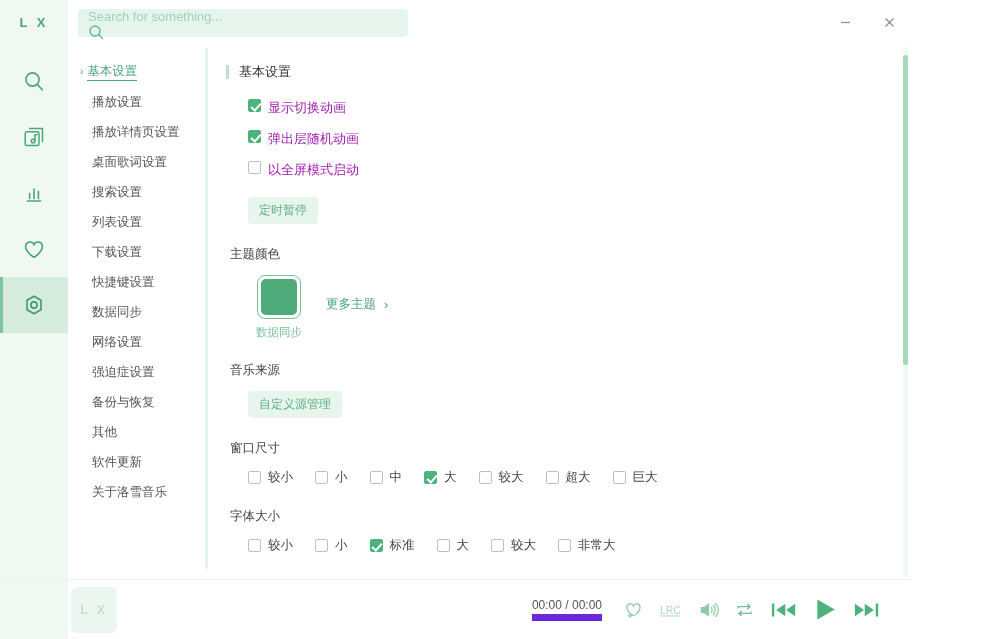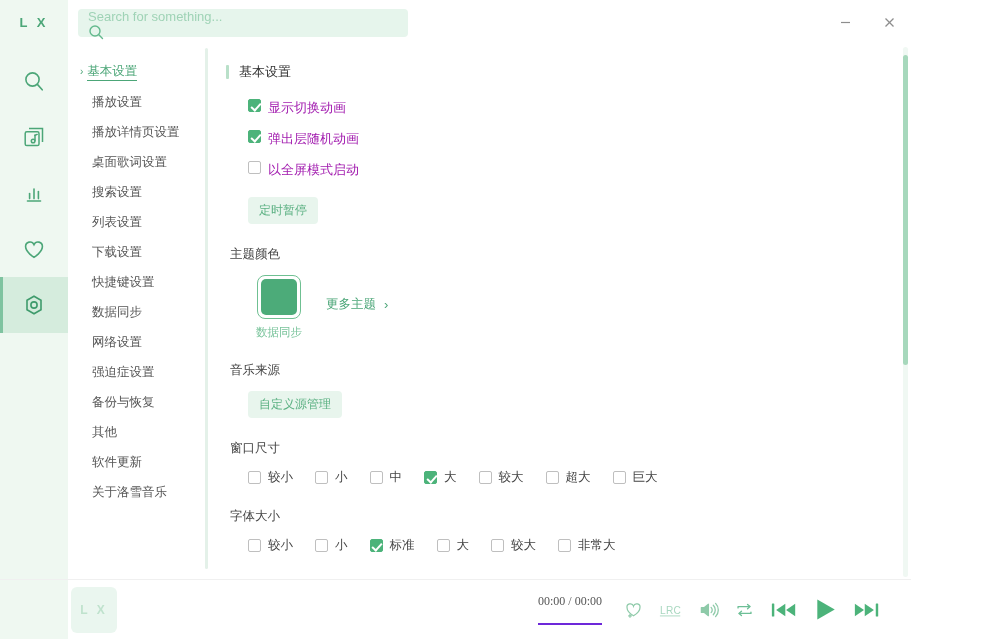--- a/index.html
+++ b/index.html
@@ -273,24 +273,24 @@
     border-radius: 6px;
     margin-left: 3px;
     display: flex; align-items: center; justify-content: center;
     font-size: 12px; font-weight: bold; letter-spacing: 3px;
     color: #bfe2cd;
     flex: none;
   }
   .player-spacer { flex: 1; }
   .time {
     font-size: 12px; color: #555555;
-    border-bottom: 2px solid #6d28d9;
-    padding-bottom: 14px;
+    border-bottom: 7px solid #6d28d9;
+    padding-bottom: 2px;
     margin-right: 22px;
-    font-family: Liberation Serif, serif;
+    font-family: Liberation Sans, sans-serif;
   }
   .pctl {
     display: flex; align-items: flex-end; justify-content: center;
     cursor: pointer;
     color: #8ecaa9;
     margin-right: 16px;
   }
   .pctl.big { color: #4cb37a; margin-right: 14px; }
   .pctl.play { margin-right: 14px; }
   .right-pad { width: 16px; }

